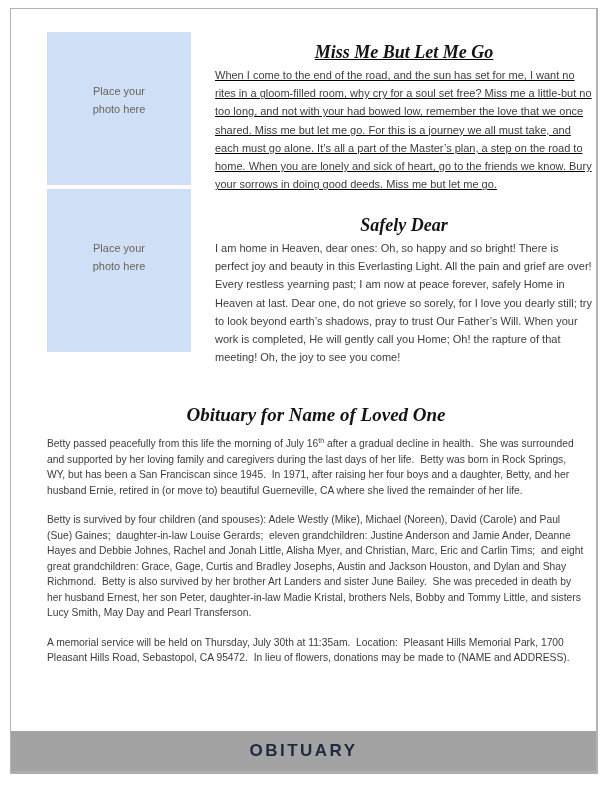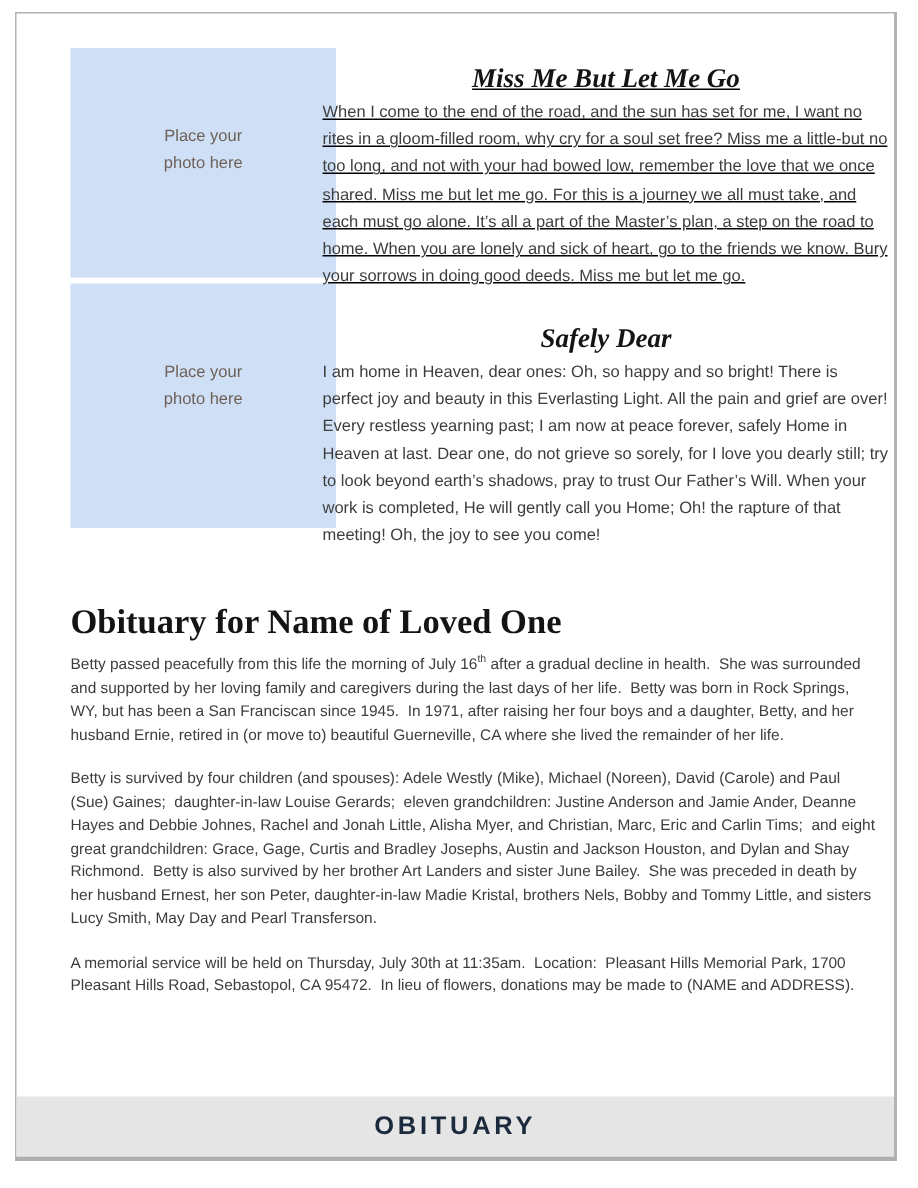--- a/index.html
+++ b/index.html
@@ -19,21 +19,21 @@
     box-sizing: border-box;
     background: #ffffff;
     border: 1px solid #b3b3b6;
     border-right-width: 2px;
     border-bottom: 3px solid #aeaeb1;
     overflow: hidden;
   }
   .photo-box {
     position: absolute;
     left: 36px;
-    width: 177px;
+    width: 144px;
     background: #cfe0f6;
     box-sizing: border-box;
     padding-top: 50px;
     text-align: center;
   }
   .photo-box-1 { top: 23px; height: 153px; }
   .photo-box-2 { top: 180px; height: 163px; }
   .photo-box .photo-label {
     display: inline-block;
     width: 66px;
@@ -65,45 +65,47 @@
     color: #3d3d3d;
   }
   .obituary-section {
     position: absolute;
     left: 36px;
     top: 395px;
     width: 538px;
   }
   .obituary-title {
     font-family: "Liberation Serif", serif;
+    font-style: italic;
     font-weight: 700;
-    font-size: 23px;
+    font-size: 19px;
     line-height: 22px;
     color: #141414;
+    text-align: center;
     margin: 0 0 10px 0;
   }
   .obituary-section p {
     margin: 0 0 14px 0;
     font-size: 10.3px;
     line-height: 15.5px;
     color: #3d3d3d;
     white-space: pre-wrap;
   }
   .obituary-section sup {
     font-size: 7px;
     vertical-align: super;
     line-height: 0;
   }
   .banner {
     position: absolute;
     left: 0;
     right: 0;
     bottom: 0;
     height: 40px;
-    background: #e5e5e5;
+    background: #a3a3a3;
     display: flex;
     align-items: center;
     justify-content: center;
   }
   .banner-label {
     font-size: 17px;
     font-weight: 700;
     letter-spacing: 2.5px;
     color: #1c2a3e;
   }

